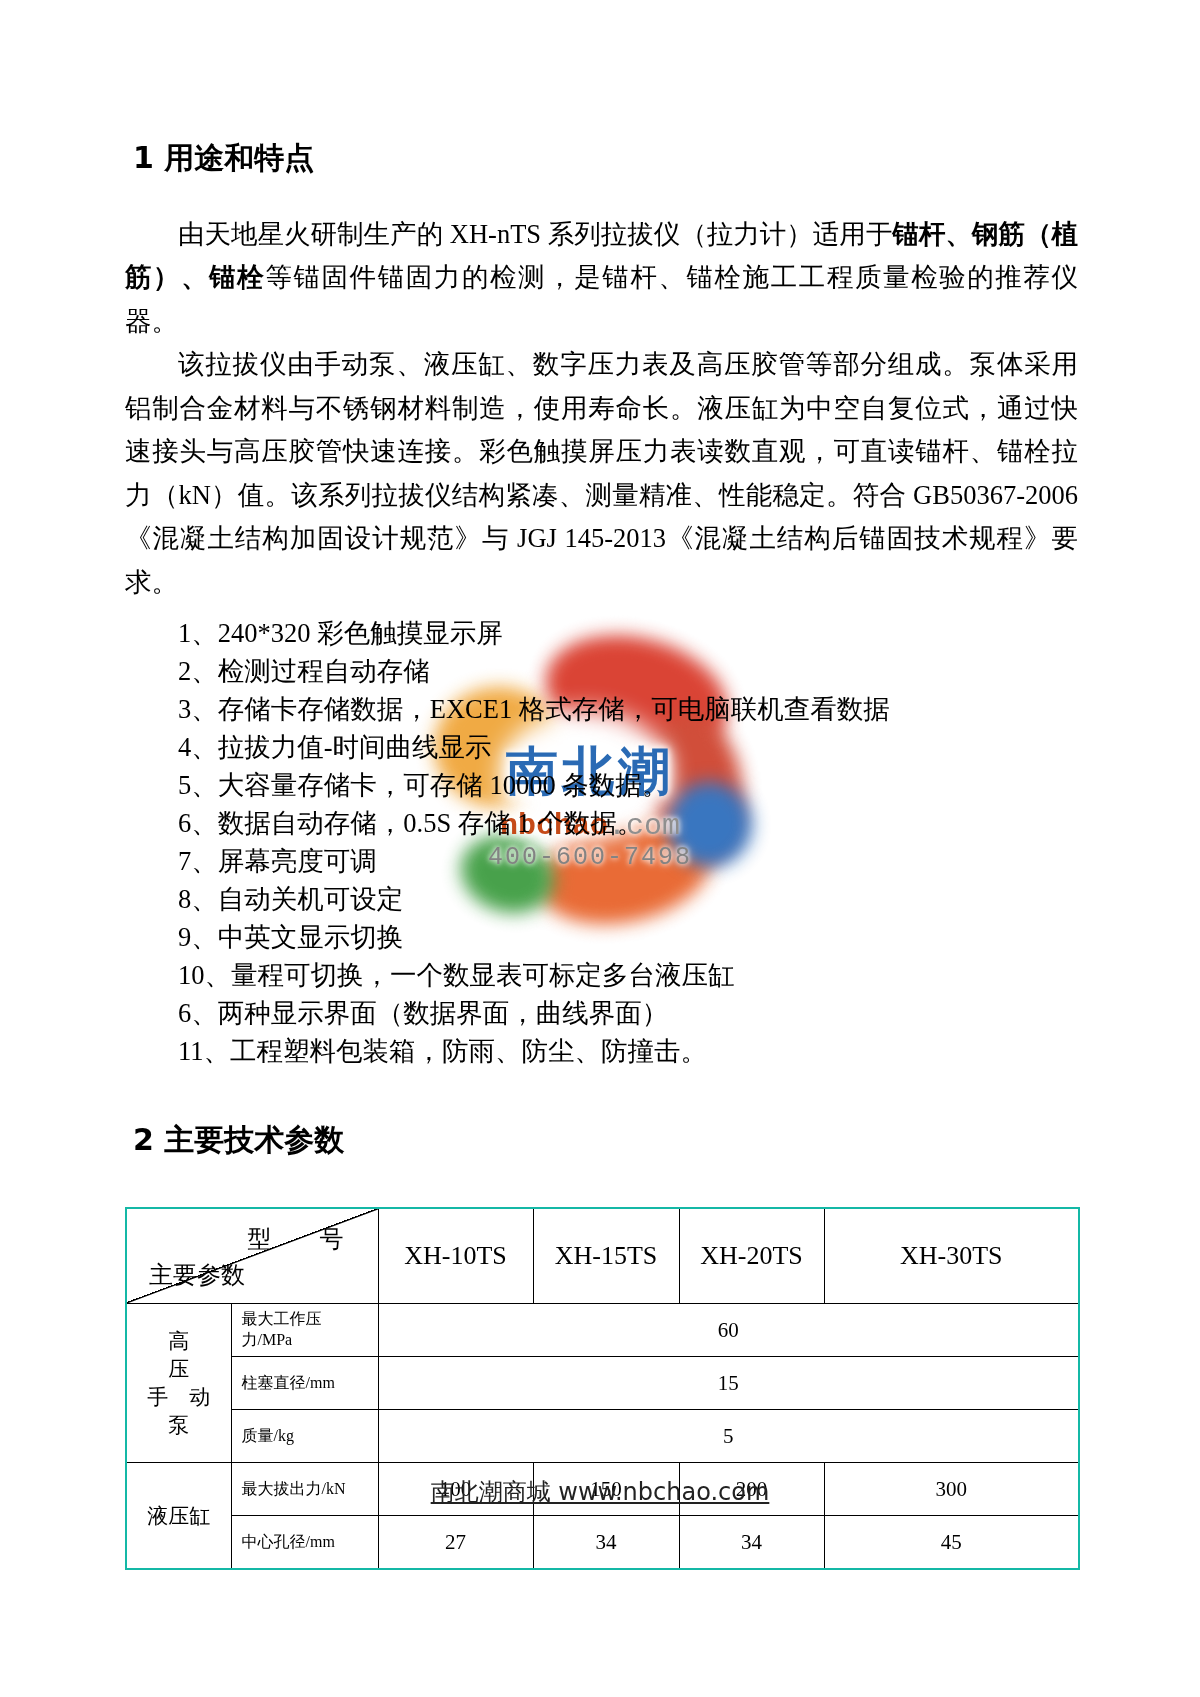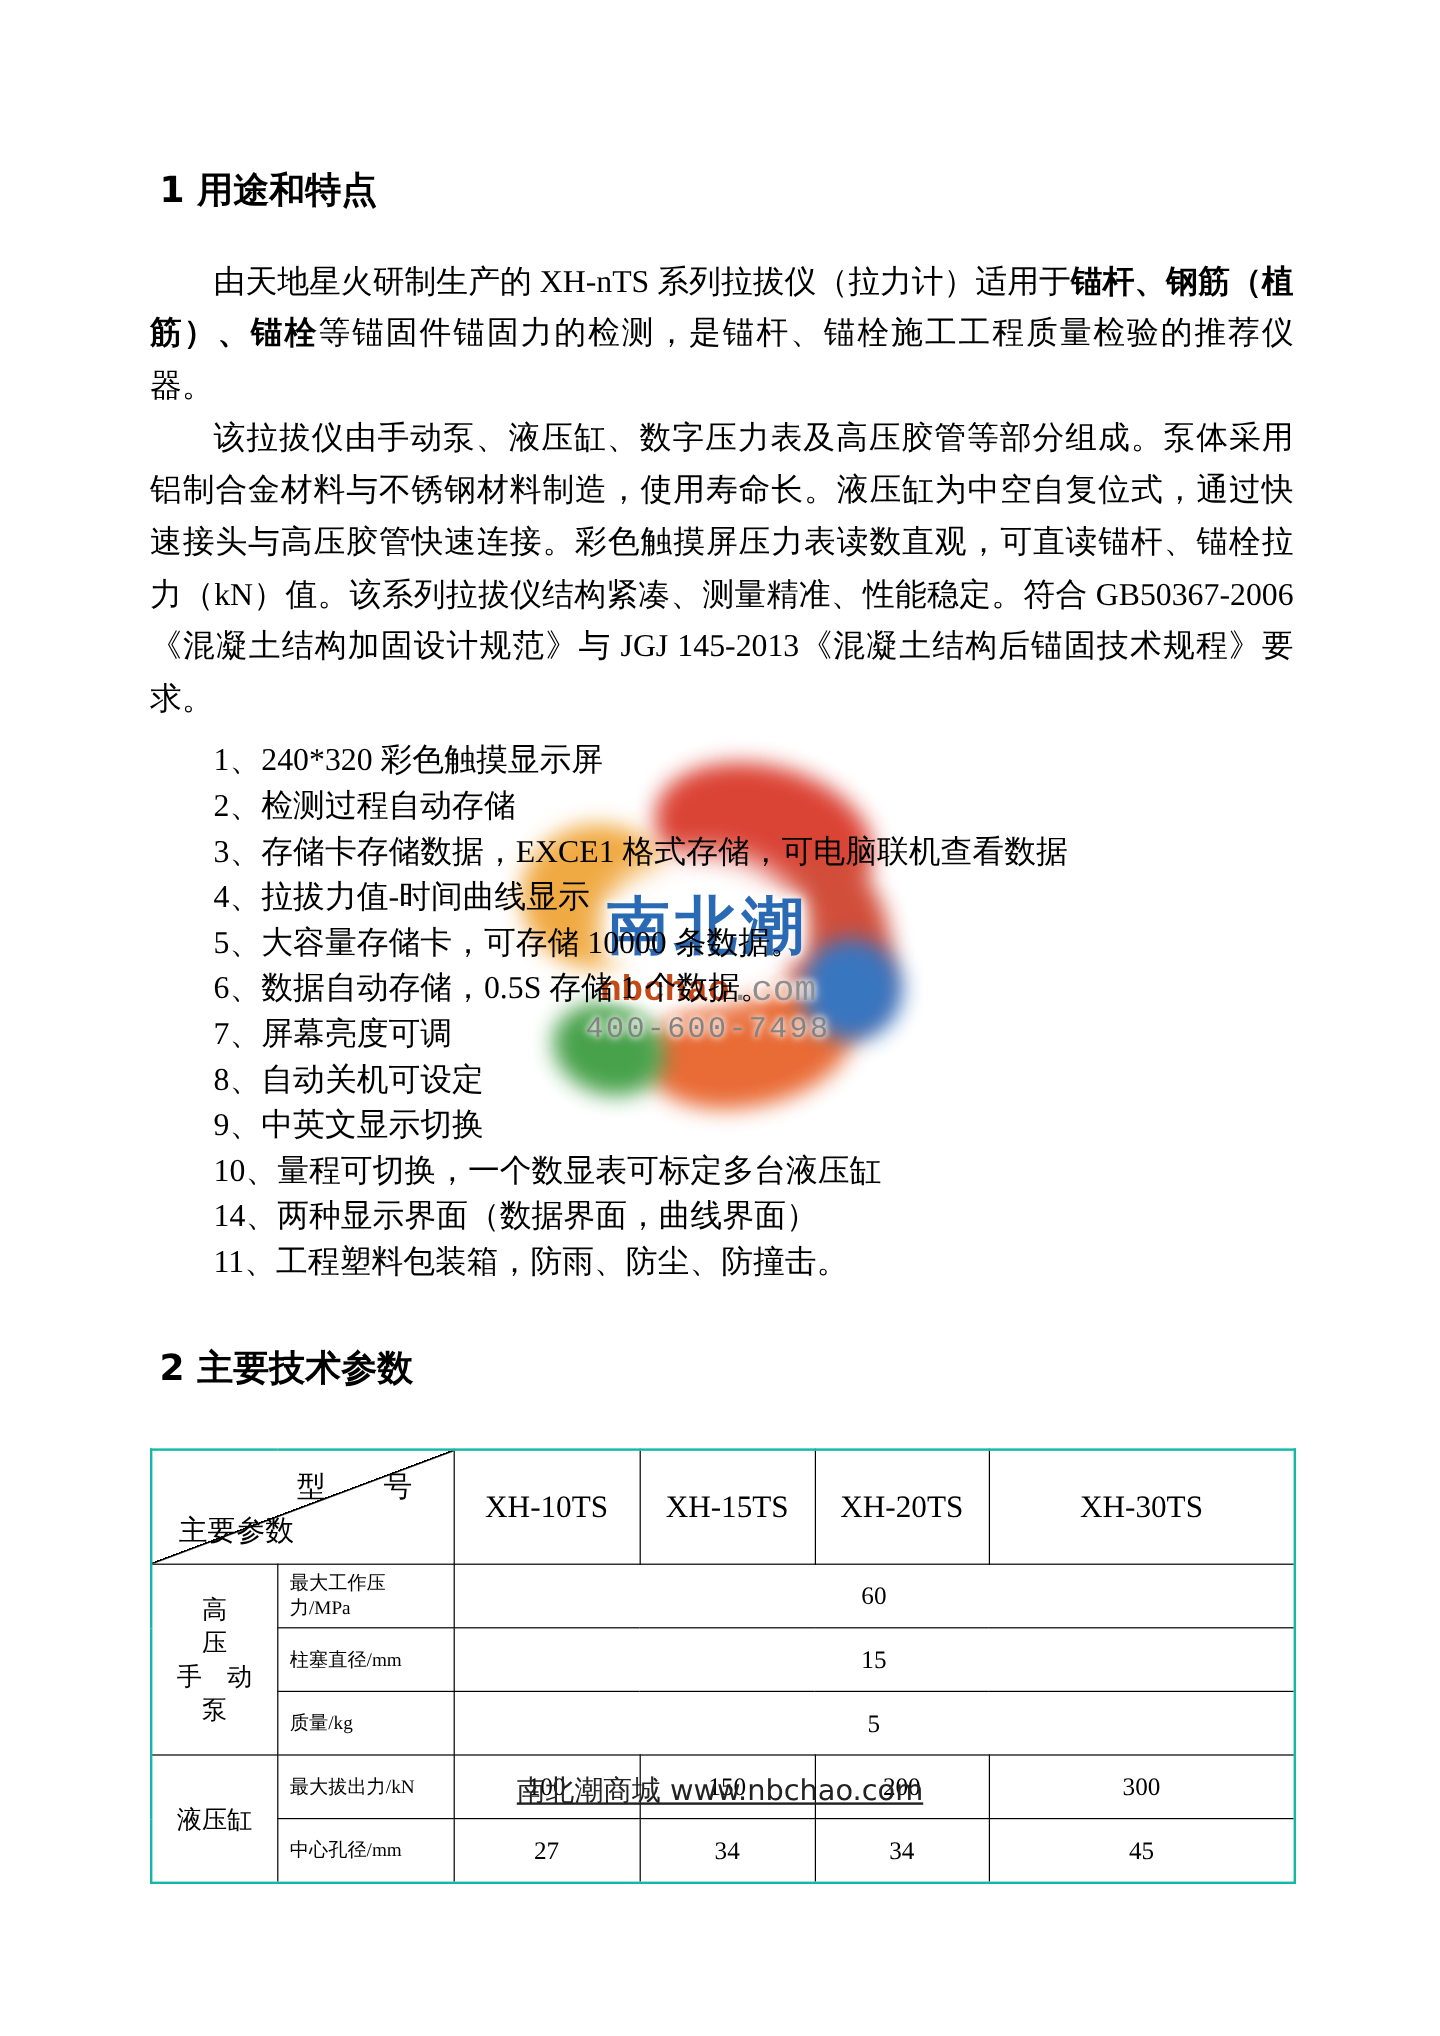--- a/index.html
+++ b/index.html
@@ -122,21 +122,21 @@
       <div class="feature">1、240*320 彩色触摸显示屏</div>
       <div class="feature">2、检测过程自动存储</div>
       <div class="feature">3、存储卡存储数据，EXCE1 格式存储，可电脑联机查看数据</div>
       <div class="feature">4、拉拔力值-时间曲线显示</div>
       <div class="feature">5、大容量存储卡，可存储 10000 条数据。</div>
       <div class="feature">6、数据自动存储，0.5S 存储 1 个数据。</div>
       <div class="feature">7、屏幕亮度可调</div>
       <div class="feature">8、自动关机可设定</div>
       <div class="feature">9、中英文显示切换</div>
       <div class="feature">10、量程可切换，一个数显表可标定多台液压缸</div>
-      <div class="feature">14、两种显示界面（数据界面，曲线界面）</div>
+      <div class="feature">6、两种显示界面（数据界面，曲线界面）</div>
       <div class="feature">11、工程塑料包装箱，防雨、防尘、防撞击。</div>
     </div>
 
     <h2 class="sec">2 主要技术参数</h2>
 
     <table class="spec-table">
       <colgroup>
         <col style="width:105px">
           <col style="width:147px">
         <col style="width:155px">

